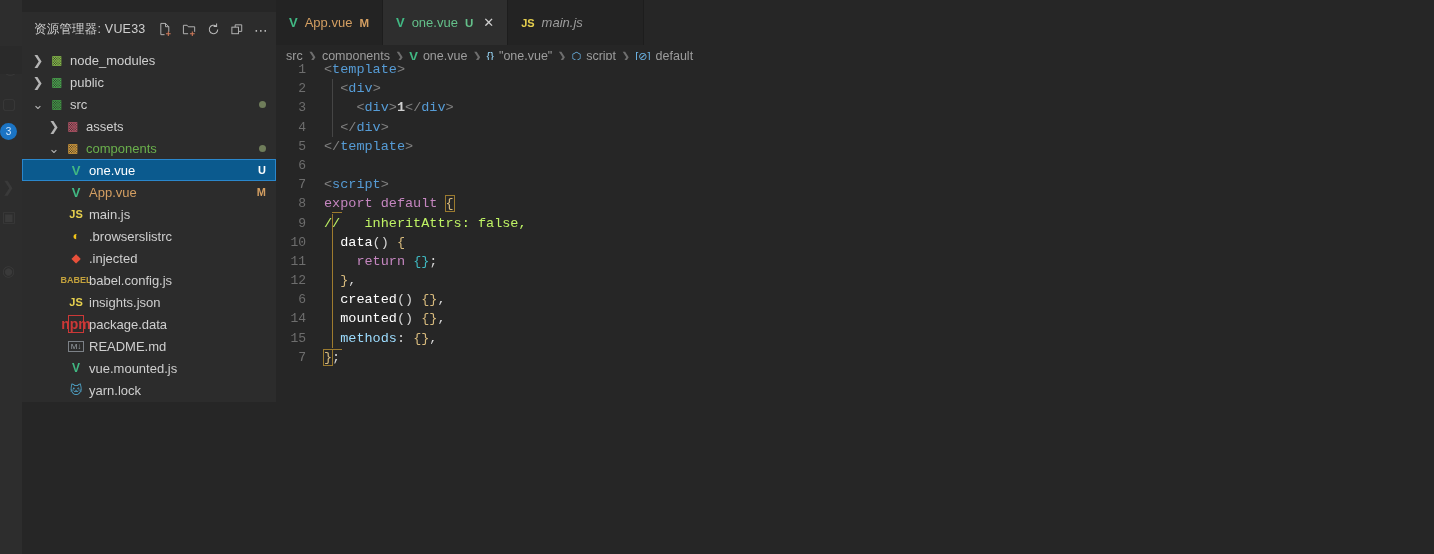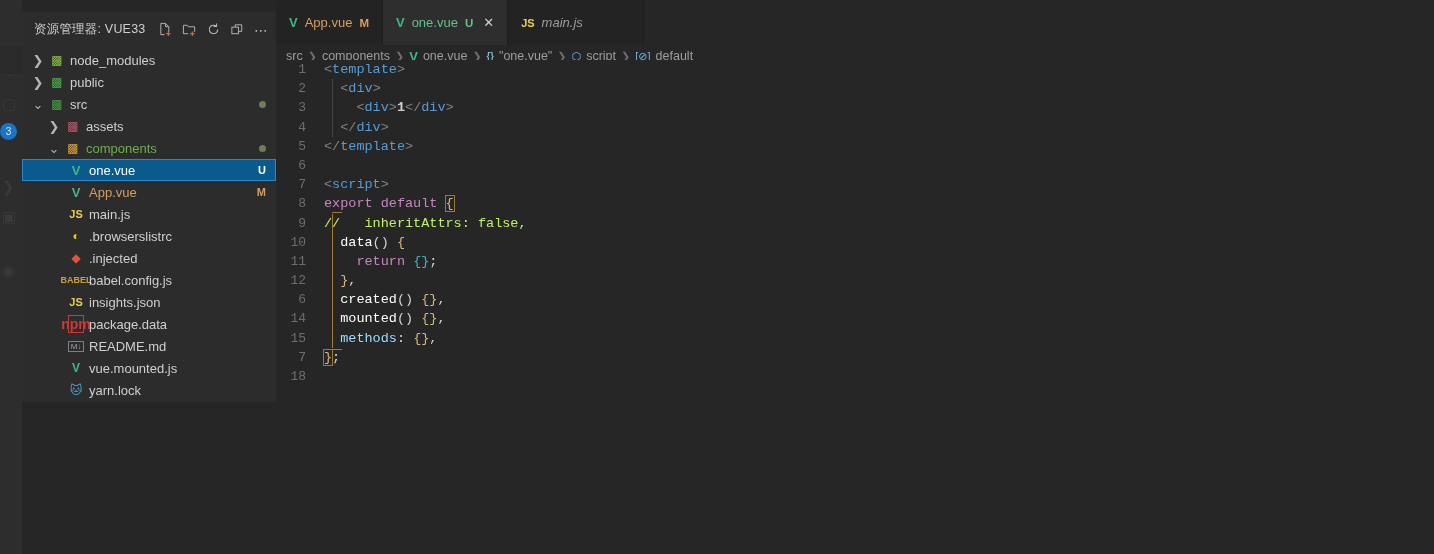--- a/index.html
+++ b/index.html
@@ -453,20 +453,16 @@
         <div class="cline">
           <span class="lnum">15</span>
           <span class="bracket-guide"></span>
           <span class="ctext"><span class="t-plain">  </span><span class="t-attr">methods</span><span class="t-plain">: </span><span class="t-brace-y">{}</span><span class="t-plain">,</span></span>
         </div>
         <div class="cline">
           <span class="lnum">7</span>
           <span class="bracket-cap" style="top: 1px;"></span>
           <span class="ctext"><span class="t-brace-y brk-hl">}</span><span class="t-plain">;</span></span>
         </div>
-        <div class="cline">
-          <span class="lnum">18</span>
-          <span class="ctext"></span>
-        </div>
       </div>
   </div>
 
 </div>
 
 </body></html>

